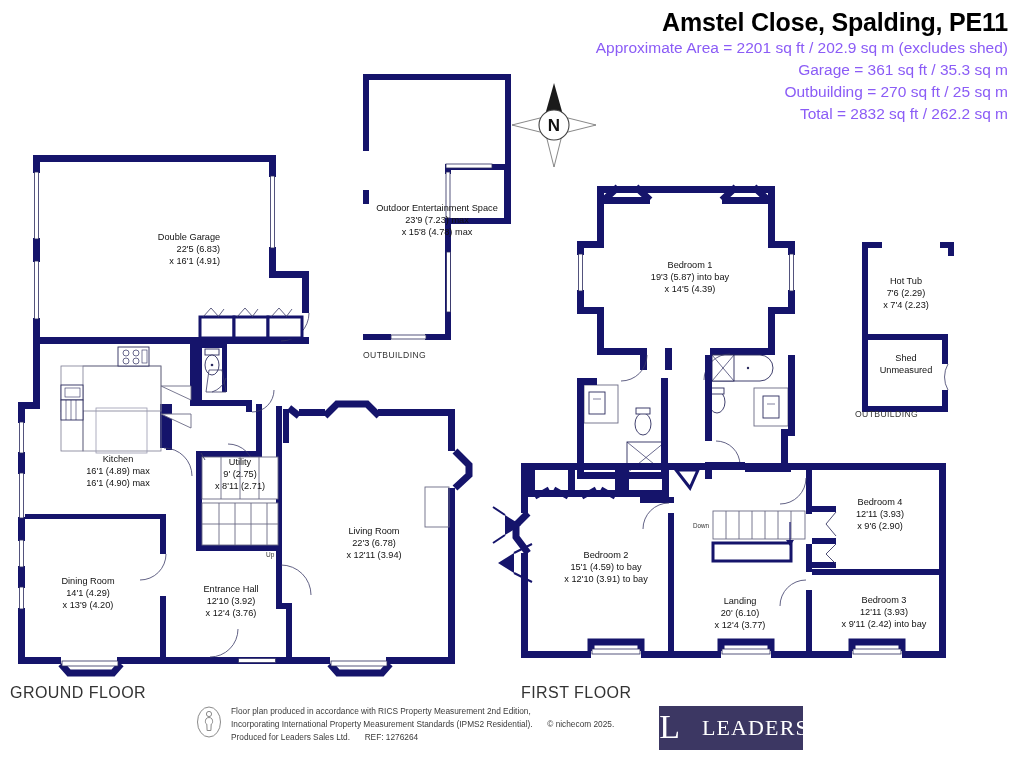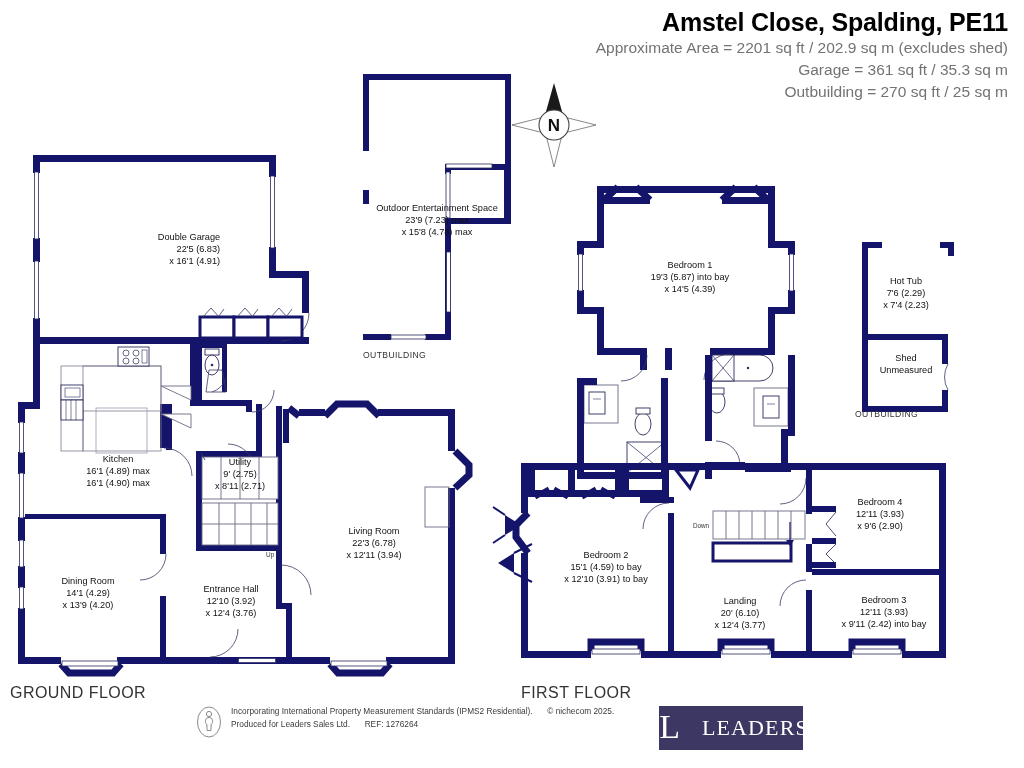--- a/index.html
+++ b/index.html
@@ -11,21 +11,21 @@
   }
   #stage{position:absolute;left:0;top:0;width:1024px;height:677px;}
   #plan-svg{position:absolute;left:0;top:0;width:1024px;height:768px;}
 
   
   .header{position:absolute;right:16px;top:8px;text-align:right;}
   .header .title{
     font-size:25px;font-weight:bold;letter-spacing:-0.2px;color:#000;
     line-height:1.15;white-space:nowrap;
   }
-  .header .sub{font-size:15.5px;color:#737373;line-height:1.42;white-space:nowrap;}
+  .header .sub{font-size:15.5px;color:#8b5cf6;line-height:1.42;white-space:nowrap;}
   .header .note{font-size:11px;color:#222;margin-top:3px;white-space:nowrap;}
 
   
   .footer{position:absolute;left:196px;top:705px;display:flex;align-items:flex-start;gap:9px;}
   .footer .ftxt{font-size:8.3px;line-height:1.55;color:#3a3a3a;white-space:nowrap;}
   .footer .ftxt .sp{display:inline-block;width:10px;}
   .rics-ico{width:26px;height:32px;flex:0 0 26px;margin-top:1px;}
 
   .logo{
     position:absolute;left:659px;top:706px;width:144px;height:44px;
@@ -52,20 +52,21 @@
 </head>
 <body>
 
 <div id="stage">
 
   <div class="header">
     <div class="title">Amstel Close, Spalding, PE11</div>
     <div class="sub">Approximate Area = 2201 sq ft / 202.9 sq m (excludes shed)</div>
     <div class="sub">Garage = 361 sq ft / 35.3 sq m</div>
     <div class="sub">Outbuilding = 270 sq ft / 25 sq m</div>
+    <div class="sub">Total = 2832 sq ft / 262.2 sq m</div>
   </div>
 
   <svg id="plan-svg" viewBox="0 0 1024 768">
     <defs>
       <g id="gl"></g>
     </defs>
 
     <g fill="#15146b">
 
       <rect x="33" y="155" width="243" height="7"></rect>
@@ -526,20 +527,21 @@
   <div class="outlbl" style="left:363px;top:350px;">OUTBUILDING</div>
   <div class="outlbl" style="left:855px;top:409px;">OUTBUILDING</div>
 
   <div class="footer">
     <svg class="rics-ico" viewBox="0 0 26 32">
       <ellipse cx="13" cy="16" rx="11.5" ry="15" fill="none" stroke="#8a8a8a" stroke-width="1"></ellipse>
       <circle cx="13" cy="8" r="2.6" fill="none" stroke="#8a8a8a" stroke-width="1"></circle>
       <path d="M13,11.5 c-3,0 -3.6,2.2 -3.6,4.2 c0,1.6 .7,2.2 1.4,2.4 l.3,6.4 h3.8 l.3,-6.4 c.7,-.2 1.4,-.8 1.4,-2.4 c0,-2 -.6,-4.2 -3.6,-4.2 z" fill="none" stroke="#8a8a8a" stroke-width="1"></path>
     </svg>
     <div class="ftxt">
+      <div>Floor plan produced in accordance with RICS Property Measurement 2nd Edition,</div>
       <div>
         <span>Incorporating International Property Measurement Standards (IPMS2 Residential).</span>
         <span class="sp"></span>
         <span>© nichecom 2025.</span>
       </div>
       <div>
         <span>Produced for Leaders Sales Ltd.</span>
         <span class="sp"></span>
         <span>REF: 1276264</span>
       </div>

